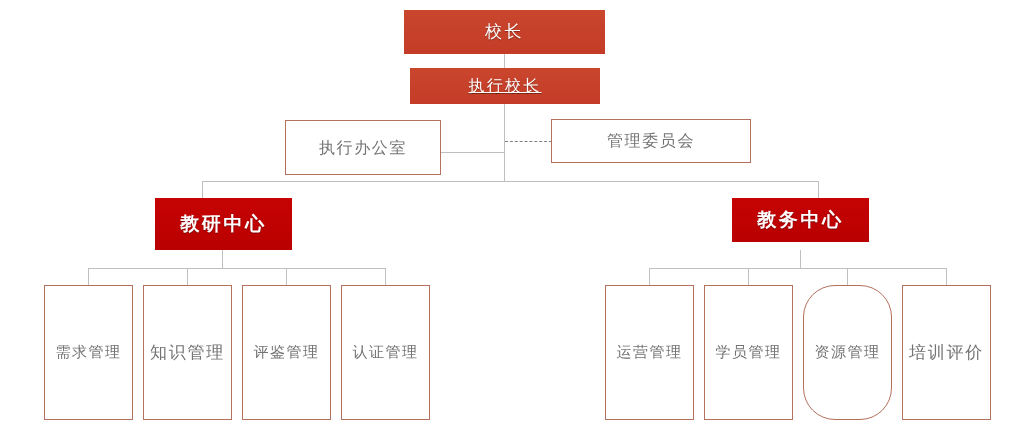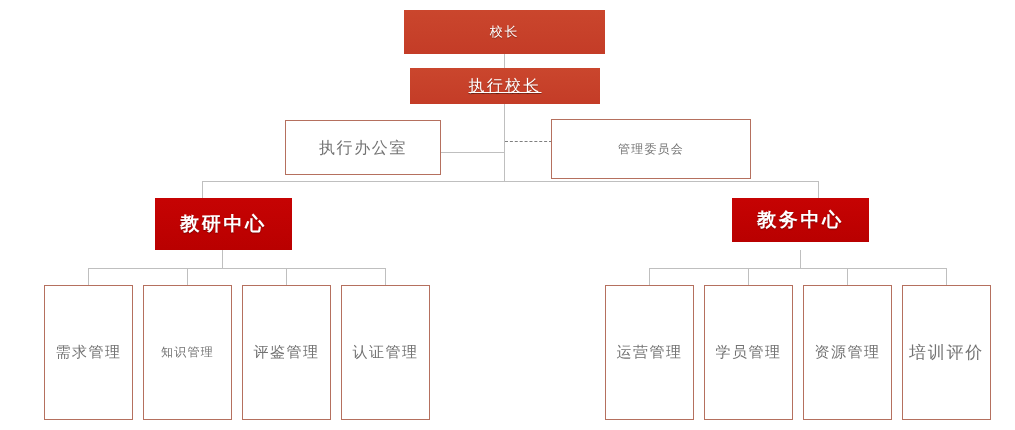--- a/index.html
+++ b/index.html
@@ -92,41 +92,41 @@
   <div class="line v" style="left:286px; top:268px; height:17px;"></div>
   <div class="line v" style="left:385px; top:268px; height:17px;"></div>
 
   <div class="line v" style="left:800px; top:250px; height:18px;"></div>
   <div class="line h" style="left:649px; top:268px; width:298px;"></div>
   <div class="line v" style="left:649px; top:268px; height:17px;"></div>
   <div class="line v" style="left:748px; top:268px; height:17px;"></div>
   <div class="line v" style="left:847px; top:268px; height:17px;"></div>
   <div class="line v" style="left:946px; top:268px; height:17px;"></div>
 
-  <div class="node filled tone-orange" style="left:404px; top:10px; width:201px; height:44px; font-size:13px;">校长</div>
+  <div class="node filled tone-orange" style="left:404px; top:10px; width:201px; height:44px; font-size:17px;">校长</div>
 
   <div class="node filled tone-orange" style="left:410px; top:68px; width:190px; height:36px; font-size:16px;text-decoration:underline;">执行校长</div>
 
   <div class="node outlined" style="left:285px; top:120px; width:156px; height:55px; font-size:16px;">执行办公室</div>
 
-  <div class="node outlined" style="left:551px; top:119px; width:200px; height:60px; font-size:12px;">管理委员会</div>
+  <div class="node outlined" style="left:551px; top:119px; width:200px; height:44px; font-size:16px;">管理委员会</div>
 
   <div class="node filled tone-crimson" style="left:155px; top:198px; width:137px; height:52px; font-size:19px;">教研中心</div>
 
   <div class="node filled tone-crimson" style="left:732px; top:198px; width:137px; height:44px; font-size:19px;">教务中心</div>
 
   <div class="node outlined" style="left:44px; top:285px; width:89px; height:135px; font-size:15px;">需求管理</div>
 
-  <div class="node outlined" style="left:143px; top:285px; width:89px; height:135px; font-size:12px;">知识管理</div>
+  <div class="node outlined" style="left:143px; top:285px; width:89px; height:135px; font-size:17px;">知识管理</div>
 
   <div class="node outlined" style="left:242px; top:285px; width:89px; height:135px; font-size:15px;">评鉴管理</div>
 
   <div class="node outlined" style="left:341px; top:285px; width:89px; height:135px; font-size:15px;">认证管理</div>
 
   <div class="node outlined" style="left:704px; top:285px; width:89px; height:135px; font-size:15px;">学员管理</div>
 
   <div class="node outlined" style="left:605px; top:285px; width:89px; height:135px; font-size:15px;">运营管理</div>
 
-  <div class="node outlined" style="left:803px; top:285px; width:89px; height:135px; font-size:15px;">资源管理</div>
+  <div class="node outlined" style="left:803px; top:285px; width:89px; height:135px; font-size:15px;border-radius:32px;">资源管理</div>
 
   <div class="node outlined" style="left:902px; top:285px; width:89px; height:135px; font-size:17px;">培训评价</div>
 
 </div>
 
 </body></html>

